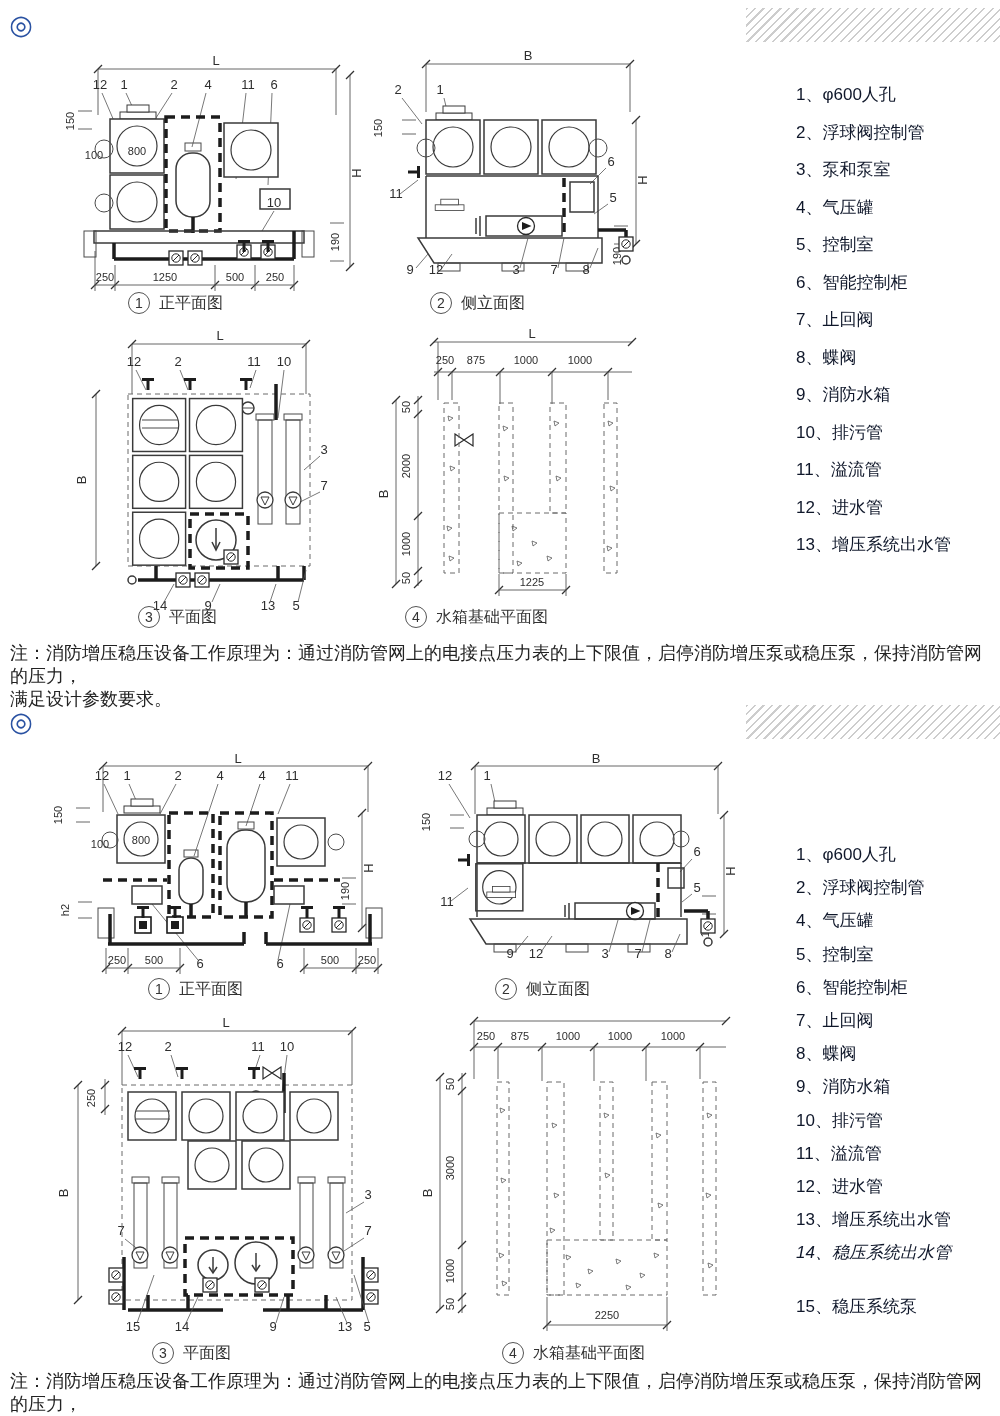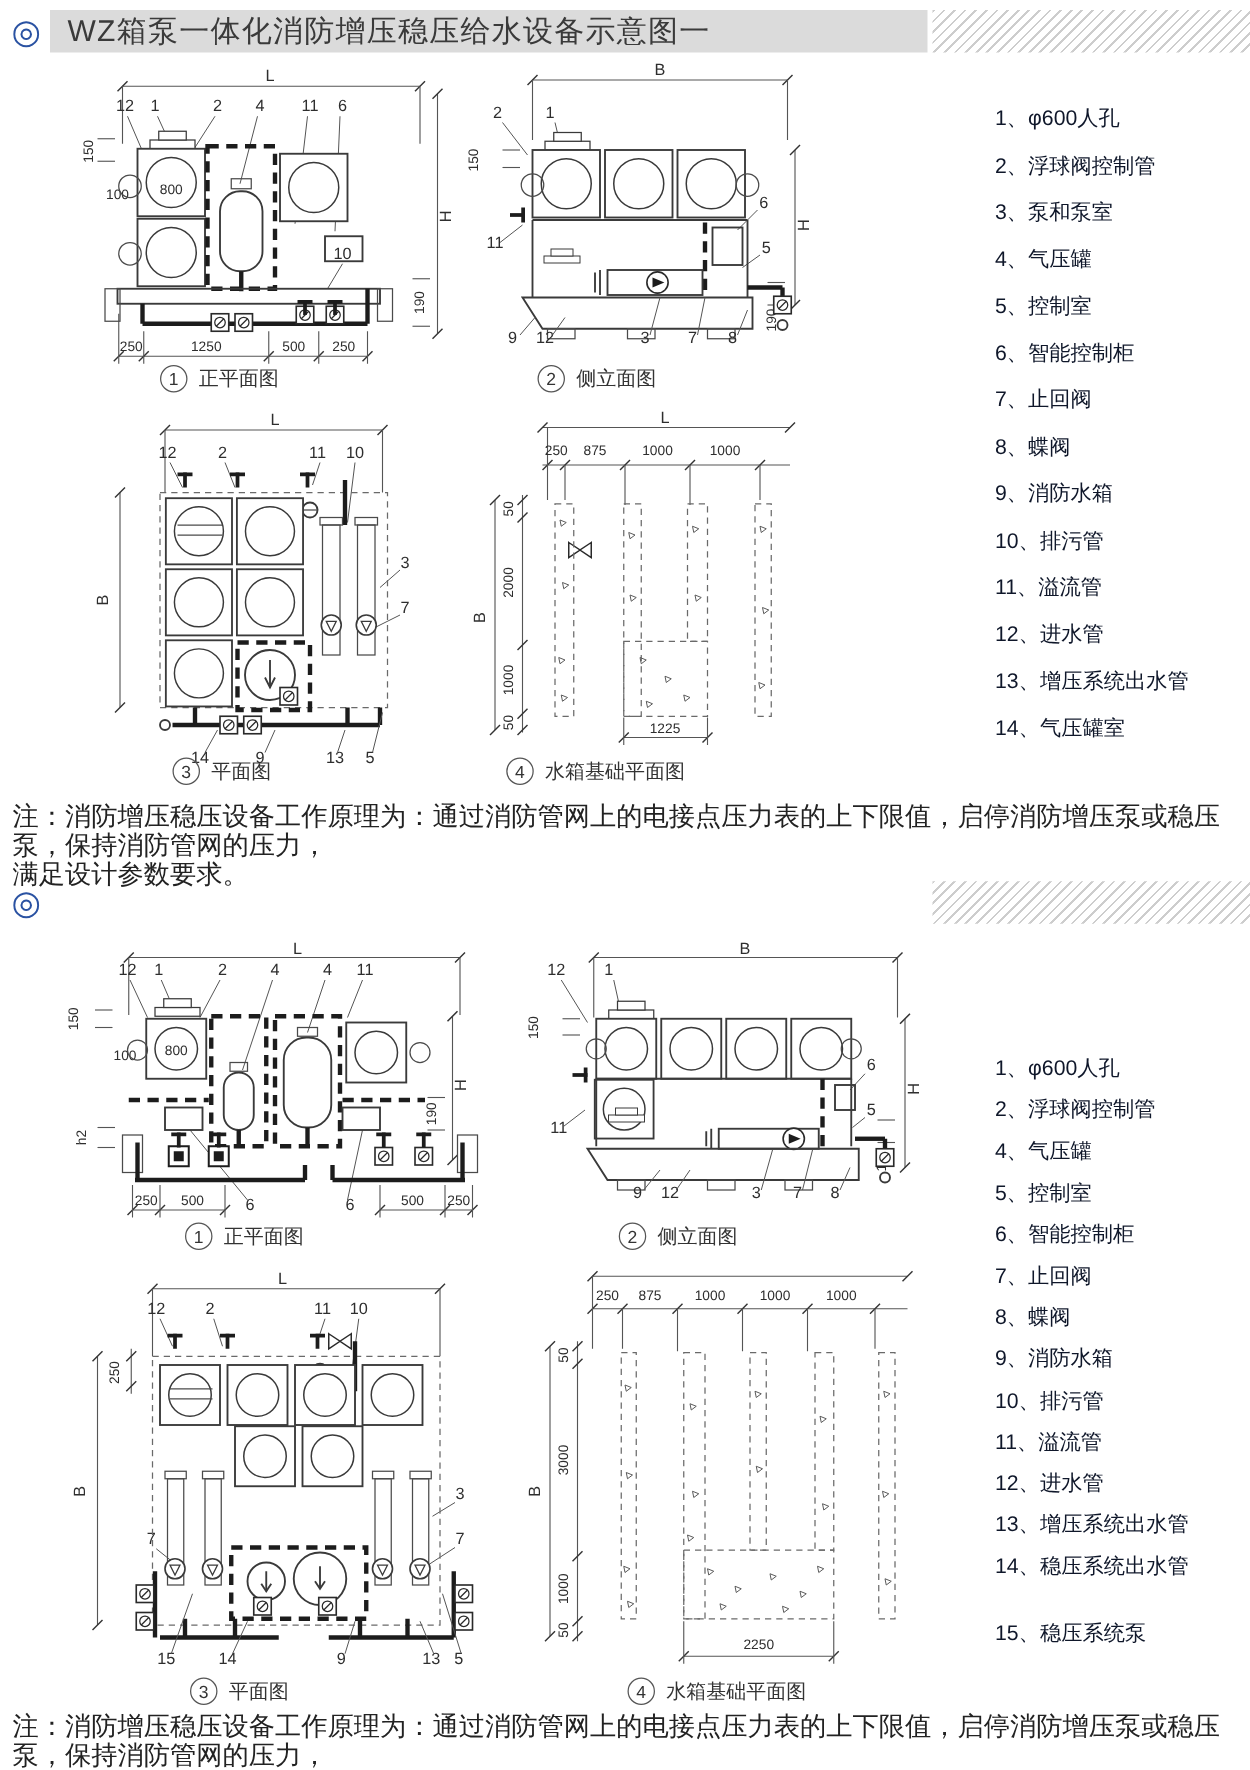--- a/index.html
+++ b/index.html
@@ -14,21 +14,21 @@
   .hdr-hatch{position:absolute;left:746px;width:254px;height:34px;
              background:repeating-linear-gradient(135deg,#cdcdcd 0 1.5px,#ffffff 1.5px 6px);}
   
   .legend{position:absolute;left:796px;width:204px;}
   .legend .legend-item{font-size:17px;color:#0f172a;white-space:nowrap;display:flex;align-items:center;}
   
   .cap{position:absolute;display:flex;align-items:center;gap:9px;font-size:16px;color:#333;}
   .capnum{width:22px;height:22px;border:1.4px solid #555;border-radius:50%;display:flex;align-items:center;
           justify-content:center;font-size:14px;color:#333;box-sizing:border-box;}
   
-  .note{position:absolute;left:10px;width:986px;font-size:21px;line-height:23px;color:#222;}
+  .note{position:absolute;left:10px;width:986px;font-size:18px;line-height:23px;color:#222;}
   
   svg{position:absolute;overflow:visible;}
   .ln{stroke:#4a4a4a;stroke-width:1;fill:none;}
   .ln2{stroke:#3a3a3a;stroke-width:1.5;fill:none;}
   .thk{stroke:#1c1c1c;stroke-width:3.5;fill:none;}
   .thkd{stroke:#1c1c1c;stroke-width:3.5;fill:none;stroke-dasharray:9 6;}
   .dash{stroke:#6a6a6a;stroke-width:1;fill:none;stroke-dasharray:5 4;}
   .dim{stroke:#555;stroke-width:0.9;fill:none;}
   .ldr{stroke:#555;stroke-width:0.8;fill:none;}
   text.dm{font:11px "Liberation Sans",sans-serif;fill:#2e2e2e;text-anchor:middle;}
@@ -80,23 +80,20 @@
         <line x1="-6" y1="1.5" x2="6" y2="1.5" stroke="#1c1c1c" stroke-width="3"></line>
       </g>
     <g id="bowtie">
         <path d="M-9,-6 L0,0 L-9,6 Z M9,-6 L0,0 L9,6 Z" fill="none" stroke="#2a2a2a" stroke-width="1.2"></path>
       </g>
   </defs>
 </svg>
 
 <div class="abs" style="top:8px;left:0;width:1000px;height:34px;">
   <span class="hdr-icon">◎</span>
-  <div class="hdr-bar">
-      <span>WZ箱泵一体化消防增压稳压给水设备示意图一</span>
-    </div>
   <div class="hdr-hatch"></div>
 </div>
 
 <svg style="left:48px;top:55px;" width="320" height="250" viewBox="0 0 320 250">
   <g>
     <line class="dim" x1="50" y1="14" x2="288" y2="14"></line>
       <use href="#tick" x="50" y="14"></use>
       <use href="#tick" x="288" y="14"></use>
     <line class="dim" x1="50" y1="14" x2="50" y2="60"></line>
       <line class="dim" x1="288" y1="14" x2="288" y2="60"></line>
@@ -420,21 +417,20 @@
     <div class="legend-item" style="height: 37.5px;">4、气压罐</div>
     <div class="legend-item" style="height: 37.5px;">5、控制室</div>
     <div class="legend-item" style="height: 37.5px;">6、智能控制柜</div>
     <div class="legend-item" style="height: 37.5px;">7、止回阀</div>
     <div class="legend-item" style="height: 37.5px;">8、蝶阀</div>
     <div class="legend-item" style="height: 37.5px;">9、消防水箱</div>
     <div class="legend-item" style="height: 37.5px;">10、排污管</div>
     <div class="legend-item" style="height: 37.5px;">11、溢流管</div>
     <div class="legend-item" style="height: 37.5px;">12、进水管</div>
     <div class="legend-item" style="height: 37.5px;">13、增压系统出水管</div>
-    <div class="legend-item" style="height: 37.5px;">14、气压罐室</div>
   </div>
 
 <div class="note" style="top:642px;">
   <div>注：消防增压稳压设备工作原理为：通过消防管网上的电接点压力表的上下限值，启停消防增压泵或稳压泵，保持消防管网的压力，</div>
   <div>满足设计参数要求。</div>
 </div>
 
 <div class="abs" style="top:705px;left:0;width:1000px;height:34px;">
   <span class="hdr-icon">◎</span>
   <div class="hdr-hatch"></div>
@@ -821,20 +817,20 @@
     <div class="legend-item" style="height: 33.2px;">4、气压罐</div>
     <div class="legend-item" style="height: 33.2px;">5、控制室</div>
     <div class="legend-item" style="height: 33.2px;">6、智能控制柜</div>
     <div class="legend-item" style="height: 33.2px;">7、止回阀</div>
     <div class="legend-item" style="height: 33.2px;">8、蝶阀</div>
     <div class="legend-item" style="height: 33.2px;">9、消防水箱</div>
     <div class="legend-item" style="height: 33.2px;">10、排污管</div>
     <div class="legend-item" style="height: 33.2px;">11、溢流管</div>
     <div class="legend-item" style="height: 33.2px;">12、进水管</div>
     <div class="legend-item" style="height: 33.2px;">13、增压系统出水管</div>
-    <div class="legend-item" style="height: 33.2px;">14、稳压系统出水管</div>
+    <div class="legend-item" style="height: 33.2px; font-style: italic;">14、稳压系统出水管</div>
     <div class="legend-item" style="height: 33.2px; margin-top: 20px;">15、稳压系统泵</div>
   </div>
 
 <div class="note" style="top:1370px;">
   <div>注：消防增压稳压设备工作原理为：通过消防管网上的电接点压力表的上下限值，启停消防增压泵或稳压泵，保持消防管网的压力，</div>
   <div>满足设计参数要求。</div>
 </div>
 
 </body></html>

